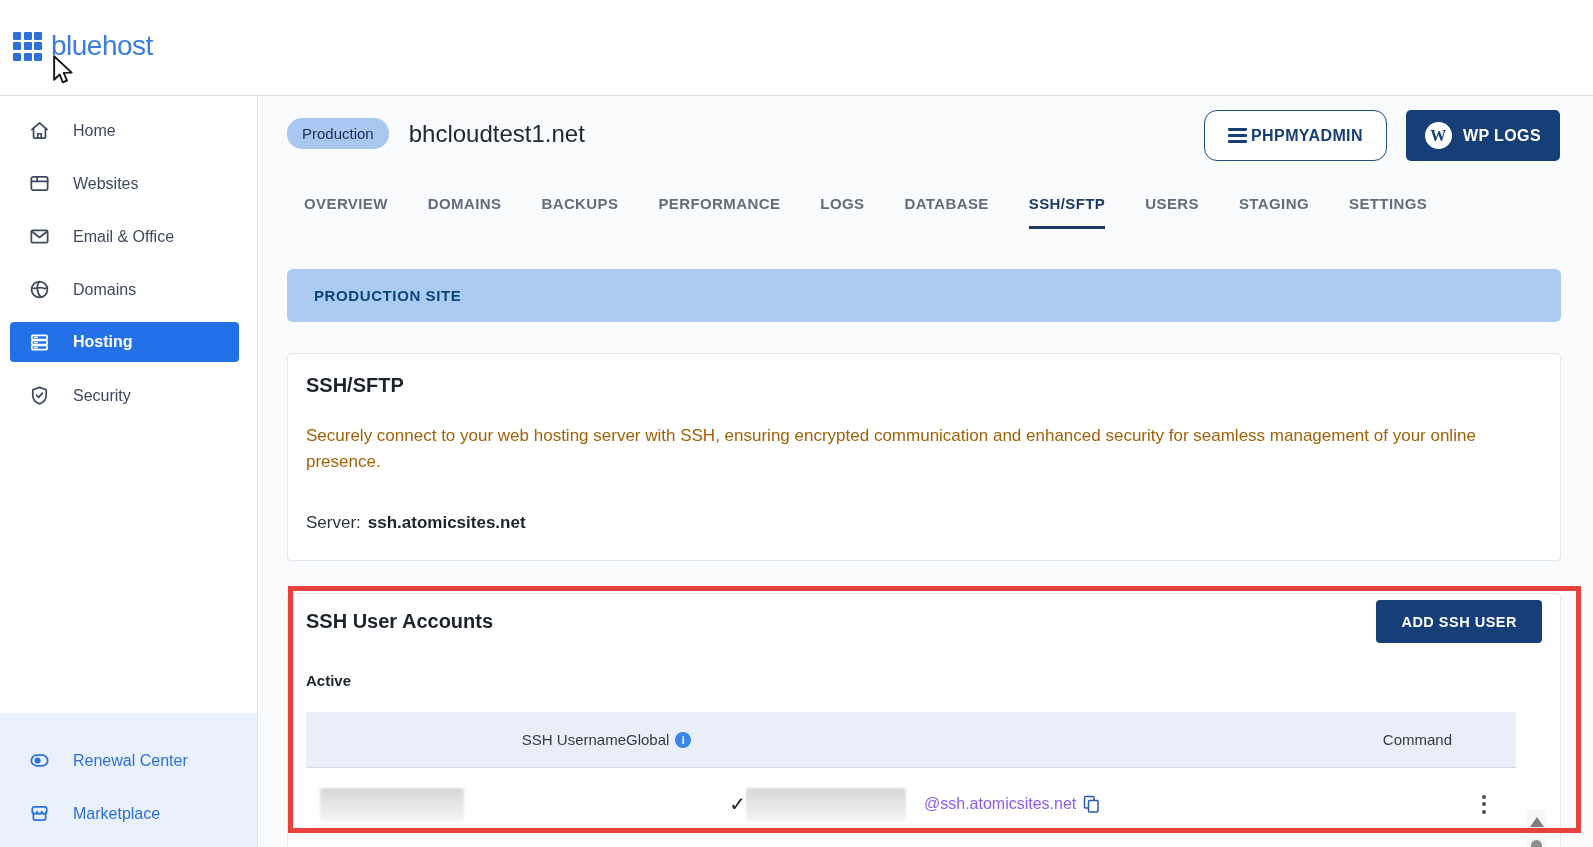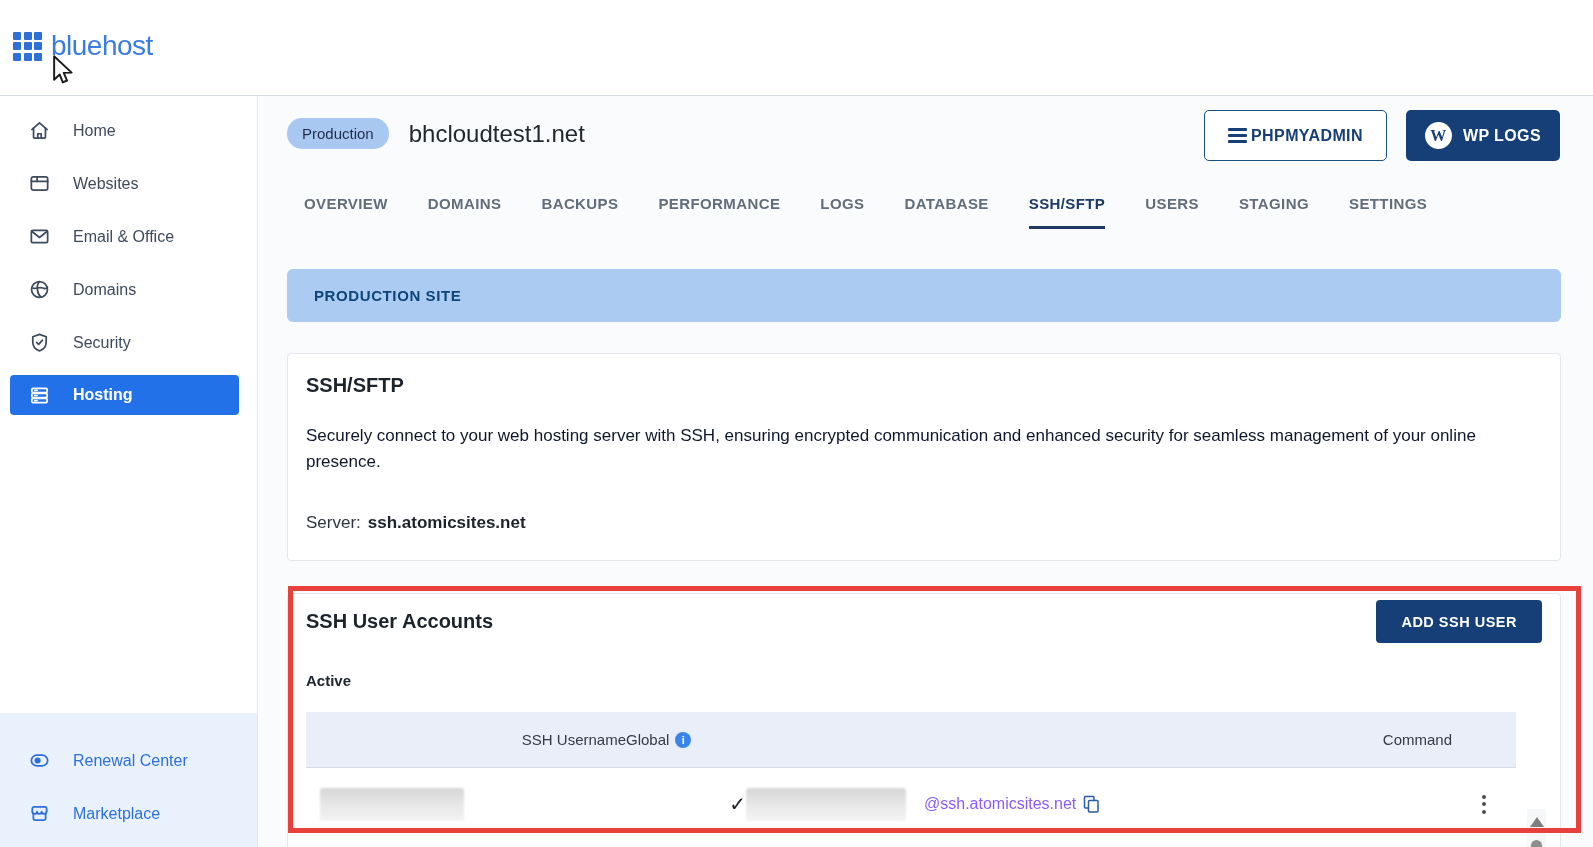--- a/index.html
+++ b/index.html
@@ -27,37 +27,37 @@
   .footer-item { height:53px; display:flex; align-items:center; gap:22px; padding-left:28px; font-size:16px; color:#2e6fdc; cursor:pointer; }
 
   
   .main { position:absolute; left:259px; top:89px; width:1334px; height:758px; background:#fafbfd;text-decoration:underline; }
 
   .title-row { position:absolute; left:28px; top:29px; display:flex; align-items:center; gap:20px; }
   .env-badge { background:#a9c8f1; color:#1e2c4c; font-size:15px; padding:7px 15px; border-radius:15px; }
   .site-title { font-size:24px; color:#23282e; font-weight:400; }
 
   .actions { position:absolute; top:21px; right:33px; display:flex; gap:19px; }
-  .btn-outline { height:51px; display:flex; align-items:center; gap:4px; padding:0 23px; background:#fff; border:1.6px solid #1c5082; border-radius:5px; color:#173f77; font-weight:700; font-size:16px; letter-spacing:0.4px; cursor:pointer; font-family:inherit; }
+  .btn-outline { height:51px; display:flex; align-items:center; gap:4px; padding:0 23px; background:#fff; border:1.6px solid #1c5082; border-radius:13px; color:#173f77; font-weight:700; font-size:16px; letter-spacing:0.4px; cursor:pointer; font-family:inherit; }
   .btn-solid { height:51px; display:flex; align-items:center; gap:11px; padding:0 19px; background:#173f77; border:none; border-radius:5px; color:#fff; font-weight:700; font-size:16px; letter-spacing:0.4px; cursor:pointer; font-family:inherit; }
   .pma-icon { display:flex; flex-direction:column; gap:2.5px; }
   .pma-icon i { display:block; width:19px; height:3.6px; background:#173f77; border-radius:1px; }
   .wp-badge { width:27px; height:27px; border-radius:50%; background:#fff; color:#173f77; display:flex; align-items:center; justify-content:center; font-family:"Liberation Serif", serif; font-weight:700; font-size:16px; }
 
   .tabs { position:absolute; left:45px; top:106px; display:flex; gap:40px; }
   .tab { font-size:15px; font-weight:600; letter-spacing:0.4px; color:#626d7b; padding-bottom:14px; cursor:pointer; border-bottom:3px solid transparent; }
   .tab.active { color:#1c3a64; border-bottom-color:#1c3a64; }
 
   .banner { position:absolute; left:28px; top:180px; width:1274px; height:53px; background:#abcbf3; border-radius:6px; display:flex; align-items:center; padding-left:27px; }
   .banner span { color:#0e4579; font-weight:700; font-size:15px; letter-spacing:0.6px; }
 
   .card { position:absolute; background:#fff; border:1px solid #e4e7ec; border-radius:4px; }
   .card1 { left:28px; top:264px; width:1274px; height:208px; padding:20px 18px; }
   .card-title { font-size:20px; font-weight:700; color:#1d232b; }
-  .card-desc { margin-top:26px; font-size:17px; line-height:1.55; color:#0f172a; max-width:1225px; }
+  .card-desc { margin-top:26px; font-size:17px; line-height:1.55; color:#a16207; max-width:1225px; }
   .server-line { margin-top:37px; font-size:17px; color:#2d353e; }
   .server-line b { margin-left:7px; color:#1d232b; }
 
   .card2 { left:28px; top:504px; width:1274px; height:400px; padding:16px 18px; }
   .card2-head { display:flex; justify-content:space-between; align-items:flex-start; }
   .btn-add { height:43px; margin-top:-10px; padding:0 25px; background:#173f77; border:none; border-radius:4px; color:#fff; font-weight:700; font-size:14.5px; letter-spacing:0.5px; cursor:pointer; font-family:inherit; }
   .group-label { margin-top:29px; font-size:15px; font-weight:700; color:#21272e; }
 
   .table-zone { position:relative; margin-top:23px; padding-right:26px;text-align:right; }
   .acct-table { width:100%; }
@@ -138,35 +138,35 @@
         <span>Email &amp; Office</span>
       </div>
       <div class="nav-item">
         <svg class="ico" width="23" height="23" viewBox="0 0 24 24">
             <circle cx="12" cy="12" r="8.3"></circle>
             <path d="M4 10.2 C8 12.5 11 8.5 15.5 10.5 C18 11.6 19.8 10.8 20.3 9.5"></path>
             <path d="M12 3.7 C8.5 7 9 16 13.5 20"></path>
           </svg>
         <span>Domains</span>
       </div>
-      <div class="nav-item">
-        <svg class="ico" width="23" height="23" viewBox="0 0 24 24">
-            <path d="M12 3.5 L19 6 V11.5 C19 16.5 15.8 19.6 12 20.8 C8.2 19.6 5 16.5 5 11.5 V6 Z"></path>
-            <path d="M9 11.8 l2.1 2.1 l4-4.3"></path>
-          </svg>
-        <span>Security</span>
-      </div>
       <div class="nav-item active">
         <svg class="ico" width="23" height="23" viewBox="0 0 24 24">
             <rect x="4" y="4.5" width="16" height="4.4" rx="1.4"></rect>
             <rect x="4" y="9.8" width="16" height="4.4" rx="1.4"></rect>
             <rect x="4" y="15.1" width="16" height="4.4" rx="1.4"></rect>
             <path d="M7 6.7 h2.5 M7 12 h2.5 M7 17.3 h2.5"></path>
           </svg>
         <span>Hosting</span>
+      </div>
+      <div class="nav-item">
+        <svg class="ico" width="23" height="23" viewBox="0 0 24 24">
+            <path d="M12 3.5 L19 6 V11.5 C19 16.5 15.8 19.6 12 20.8 C8.2 19.6 5 16.5 5 11.5 V6 Z"></path>
+            <path d="M9 11.8 l2.1 2.1 l4-4.3"></path>
+          </svg>
+        <span>Security</span>
       </div>
     </div>
     <div class="sidebar-footer">
       <div class="footer-item">
         <svg class="ico" width="23" height="23" viewBox="0 0 24 24">
             <rect x="3.5" y="6.5" width="17" height="11" rx="5.5"></rect>
             <circle cx="10" cy="12" r="3.2" fill="currentColor" stroke="none"></circle>
           </svg>
         <span>Renewal Center</span>
       </div>

